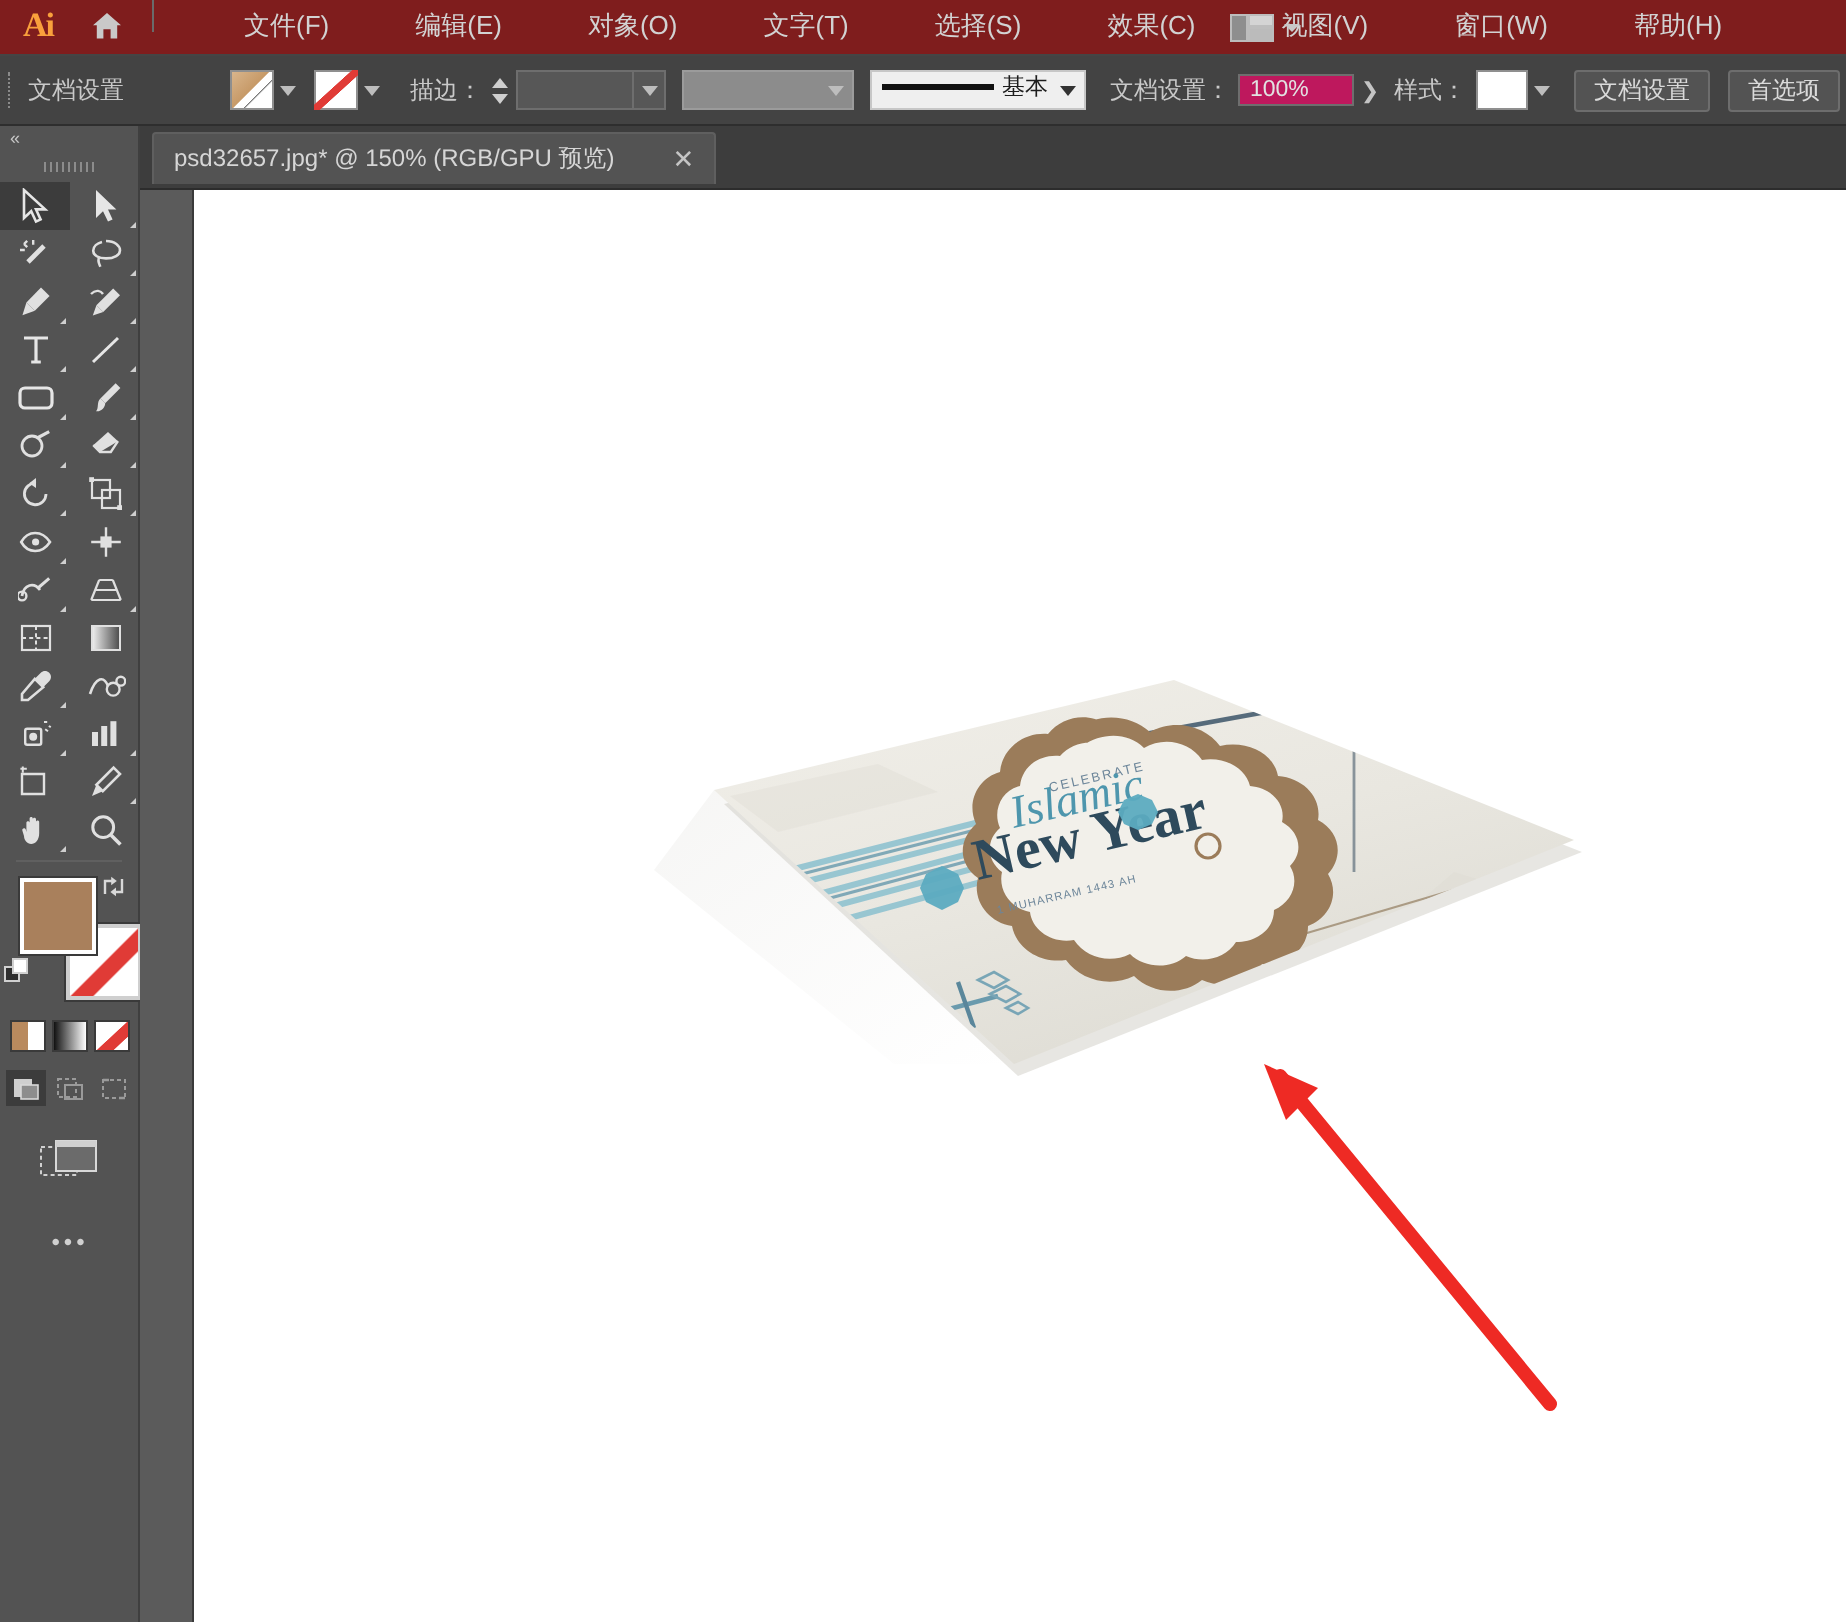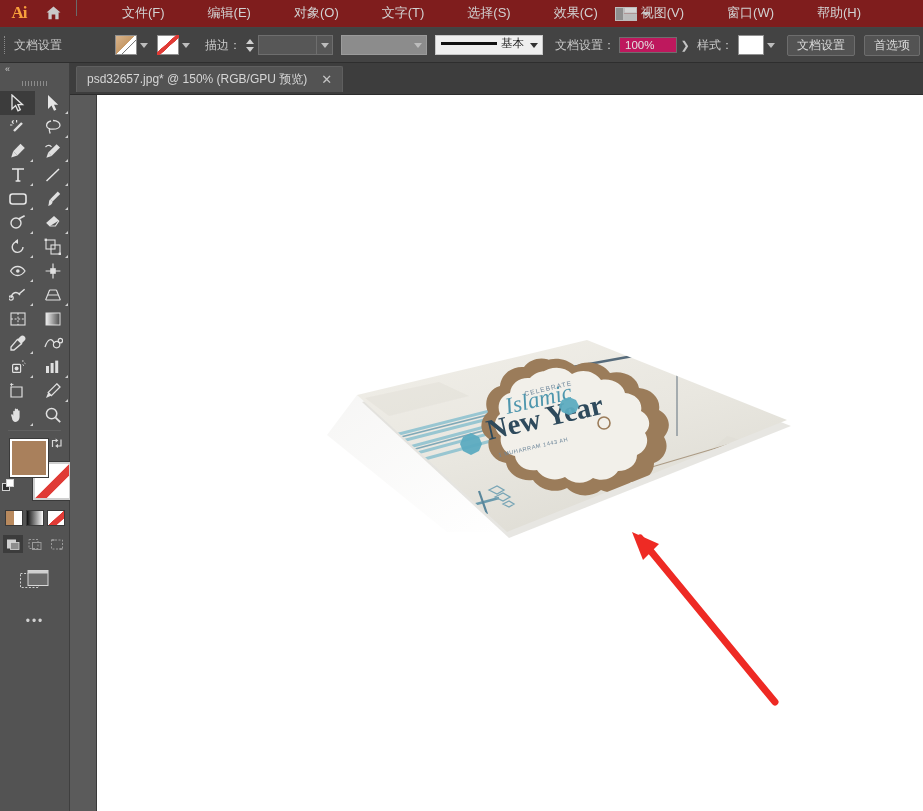--- a/index.html
+++ b/index.html
@@ -114,21 +114,21 @@
   }
 
   
   .tabbar{
     position:absolute;left:0;top:63px;width:923px;height:32px;background:#3d3d3d;
     border-bottom:1px solid #2c2c2c;
   }
   .doc-tab{
     position:absolute;left:76px;top:3px;height:26px;background:#535353;
     border:1px solid #5f5f5f;border-bottom:none;display:flex;align-items:center;
-    padding:0 8px 0 10px;gap:12px;border-radius:2px 2px 0 0;
+    padding:0 8px 0 10px;gap:27px;border-radius:2px 2px 0 0;
   }
   .doc-tab .title{color:#d6d6d6;font-size:12px;white-space:nowrap;}
   .doc-tab .close{color:#c5c5c5;font-size:13px;line-height:1;padding:1px 2px;}
 
   
   .toolpanel{
     position:absolute;left:0;top:63px;width:70px;height:748px;background:#535353;
     border-right:1px solid #3f3f3f;
   }
   .tp-head{height:14px;position:relative;background:#535353;}

